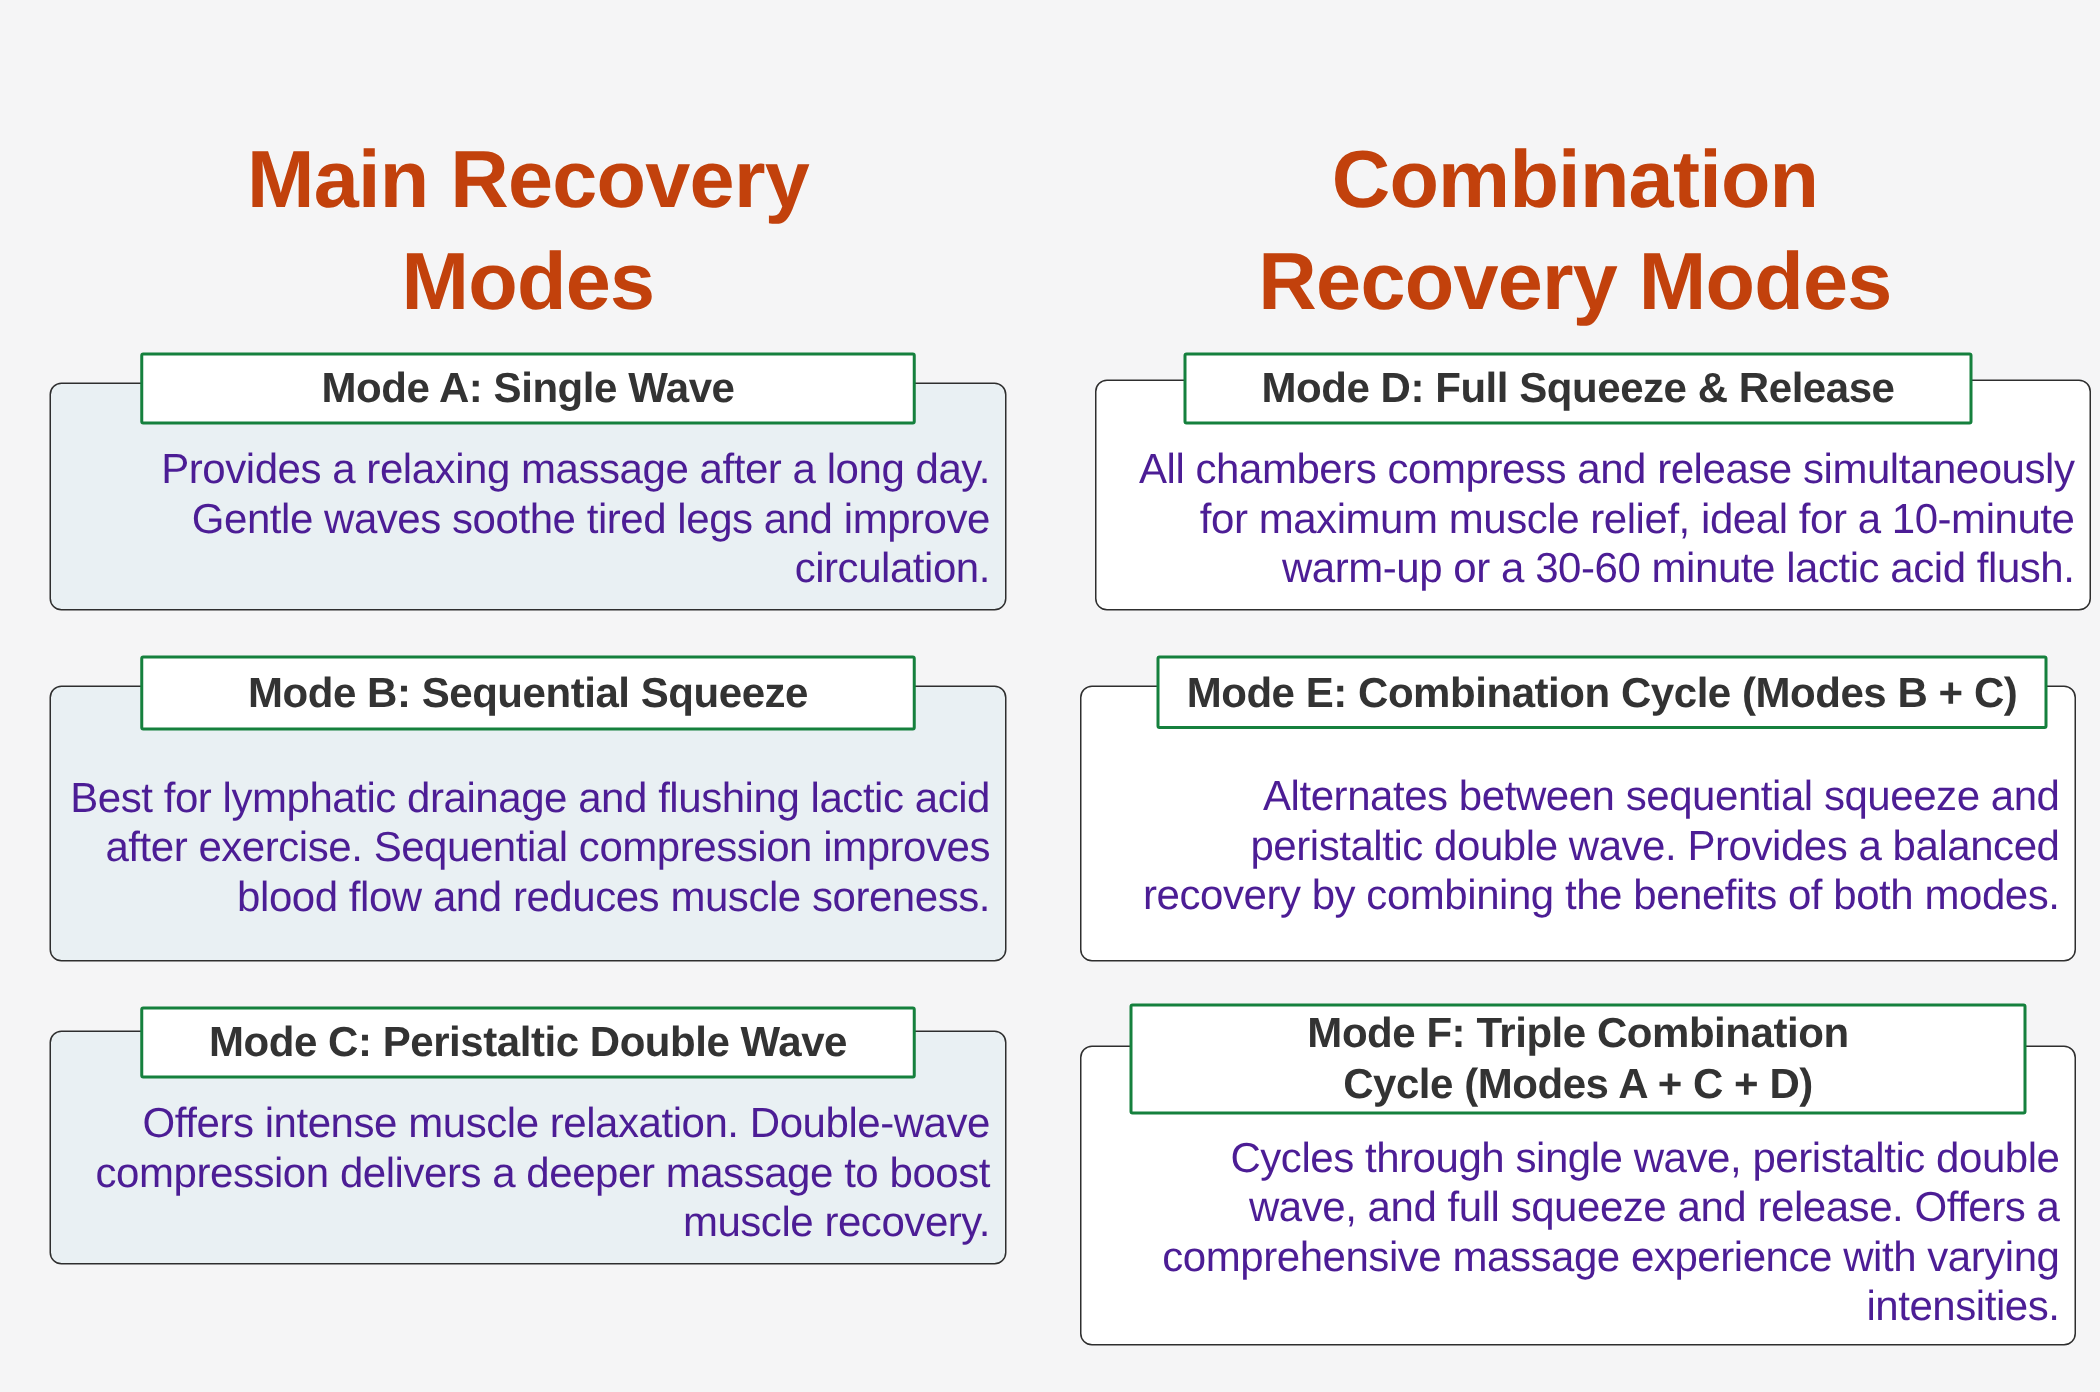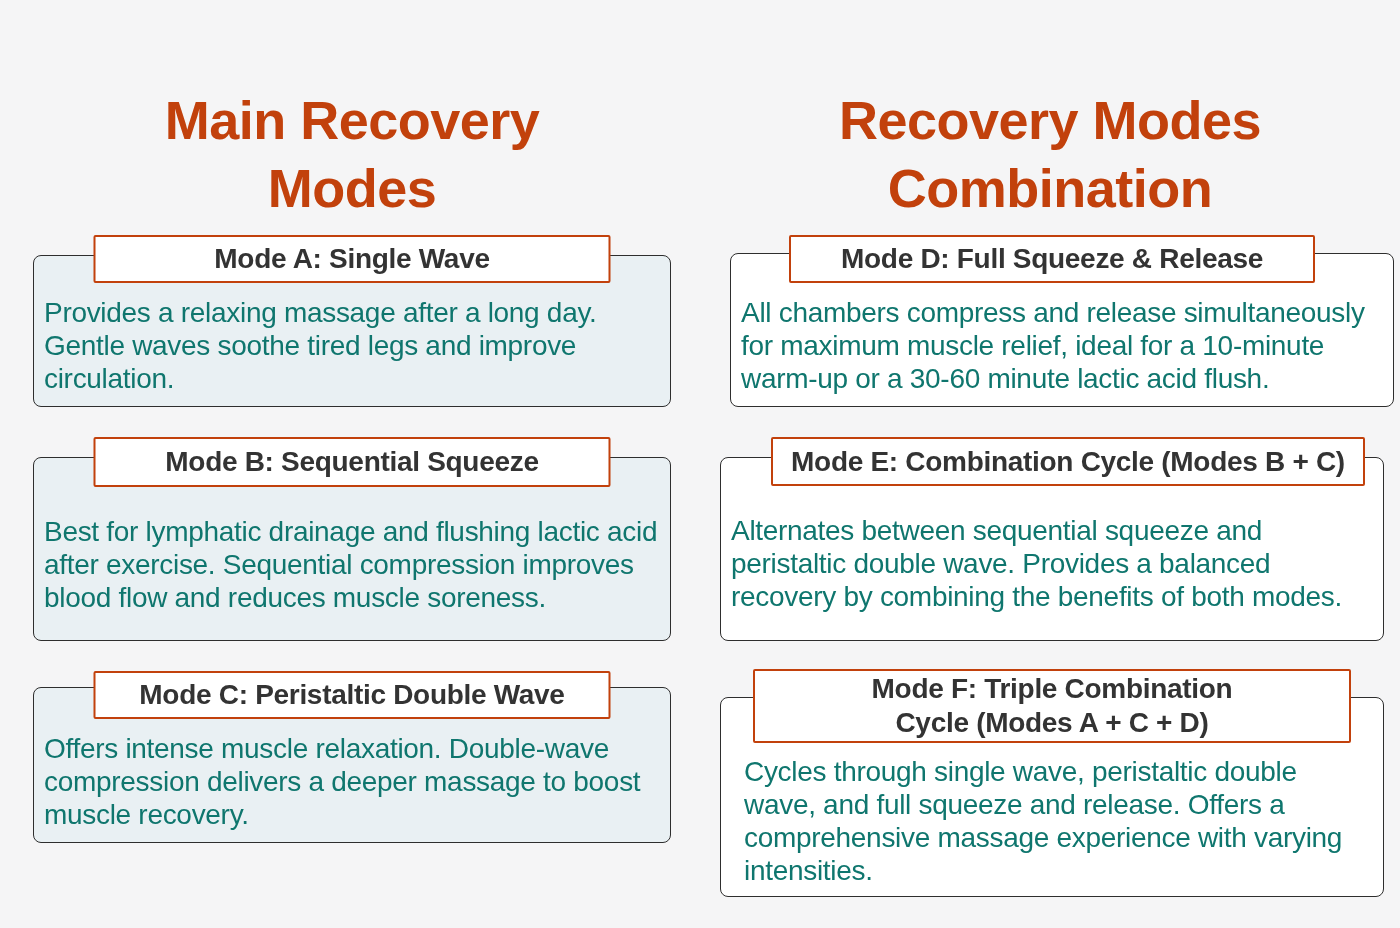--- a/index.html
+++ b/index.html
@@ -37,32 +37,32 @@
     border: 1.5px solid #2e2e2e;
     border-radius: 8px;
     background: #ffffff;
     display: flex;
     align-items: center;
     justify-content: center;
   }
   .body-box p {
     margin: 0;
     padding: 0 10px;
-    text-align: left;
+    text-align: right;
     font-size: 28px;
     line-height: 33px;
     letter-spacing: -0.3px;
-    color: #0f766e;
+    color: #4c1d95;
   }
   .title-box {
     position: absolute;
     left: 50%;
     transform: translateX(-50%);
     box-sizing: border-box;
-    border: 2px solid #c2410c;
+    border: 2px solid #15803d;
     border-radius: 2px;
     background: #ffffff;
     z-index: 2;
     display: flex;
     flex-direction: column;
     align-items: center;
     justify-content: center;
     text-align: center;
     font-size: 28px;
     font-weight: 700;
@@ -101,22 +101,22 @@
 <body>
 
 <div class="canvas">
 
   <h1 class="col-heading" id="heading-left">
     <span>Main Recovery</span>
     <span>Modes</span>
   </h1>
 
   <h1 class="col-heading" id="heading-right">
+    <span>Combination</span>
     <span>Recovery Modes</span>
-    <span>Combination</span>
   </h1>
 
   <section class="mode-card" id="card-a">
     <div class="body-box" style="background: rgb(233, 240, 243);">
       <p>Provides a relaxing massage after a long day. Gentle waves soothe tired legs and improve circulation.</p>
     </div>
     <div class="title-box">
       <span>Mode A: Single Wave</span>
     </div>
   </section>

